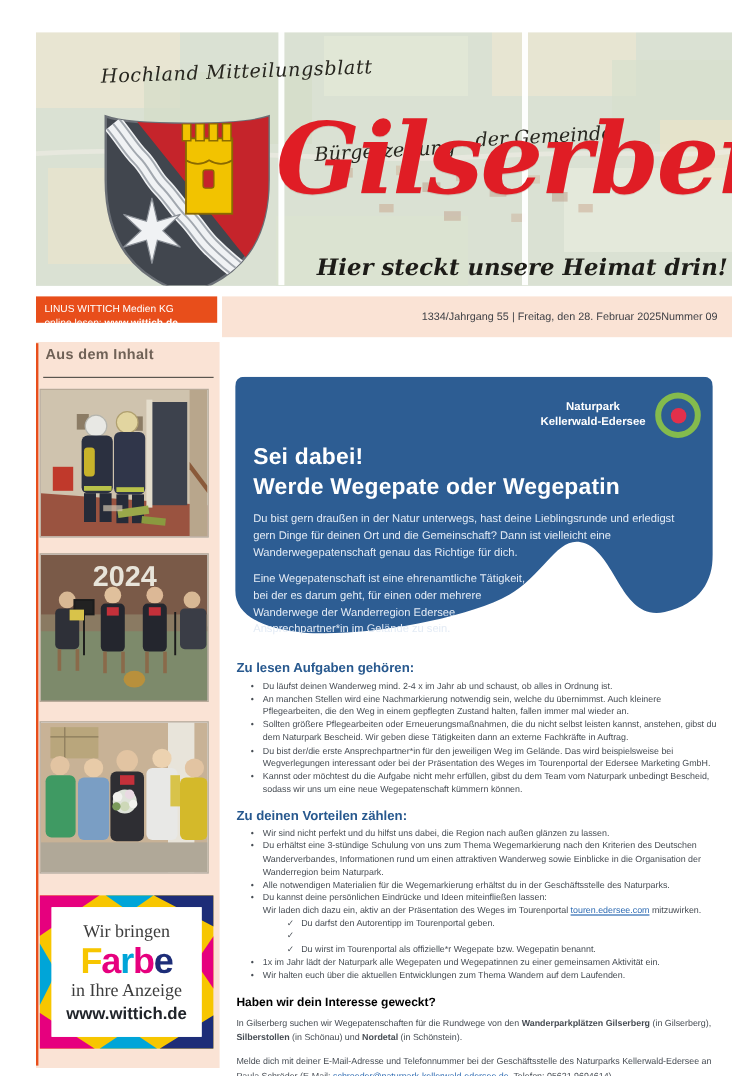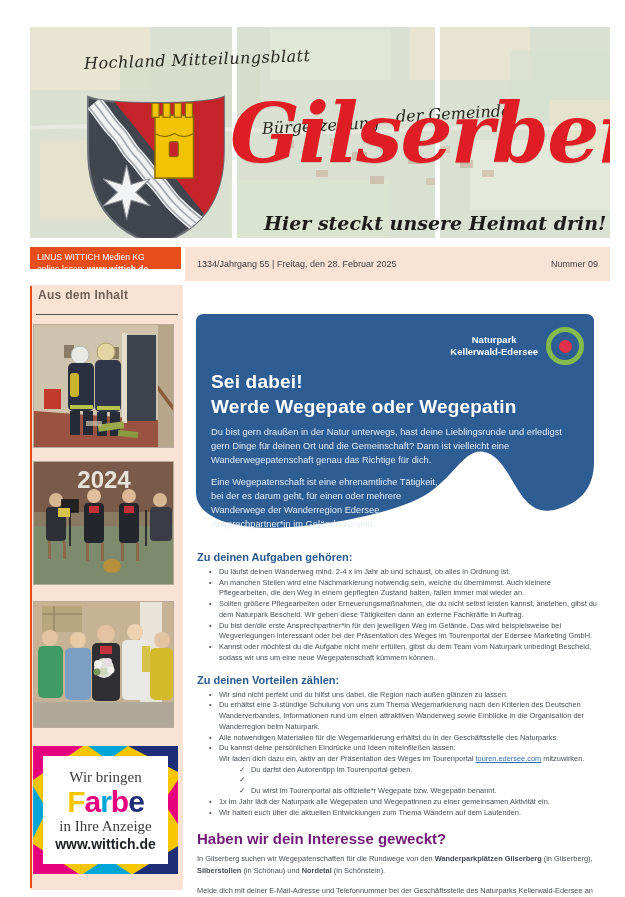--- a/index.html
+++ b/index.html
@@ -21,21 +21,21 @@
     font-family:"DejaVu Serif",serif;font-style:italic;font-weight:bold;letter-spacing:-2px;
     text-shadow:0 1px 0 rgba(120,0,0,.15)}
   .motto{left:234px;top:192px;font-size:19px;color:#1d1c18;font-weight:bold}
   .coat{left:50px;top:64px;width:152px;height:172px}
 
   
   .pub-box{left:30px;top:247px;width:151px;height:22px;background:#e84e1b;color:#fff;
     font-size:8.5px;line-height:1.45;padding:4px 0 0 7px;box-sizing:border-box}
   .pub-box b{font-weight:bold}
   .issue-bar{left:185px;top:247px;width:425px;height:34px;background:#fae3d5;color:#3f4146;
-    font-size:9px;display:flex;align-items:center;justify-content:space-between;
+    font-size:9px;display:flex;align-items:center;justify-content:flex-end;
     padding:0 12px;box-sizing:border-box}
 
   
   .page-peach{left:30px;top:285px;width:580px;height:605px;background:#fae3d5}
   .main-panel{left:183px;top:285px;width:427px;height:605px;background:#ffffff}
 
   
   .side-red-rule{left:30px;top:286px;width:2px;height:602px;background:#e84e1b}
   .side-heading{left:38px;top:288px;font-size:12px;font-weight:bold;color:#6f6156;letter-spacing:.3px}
   .side-underline{left:36px;top:314px;width:142px;height:1px;background:#5a564f}
@@ -70,21 +70,21 @@
   .sec-heading{font-size:11px;font-weight:bold;color:#27588e;margin:0 0 4px 0}
   .li-row{display:flex;font-size:7.4px;line-height:1.45;color:#474d54;padding-left:12px}
   .li-row .li-marker{width:10px;flex:0 0 10px;color:#474d54}
   .li-row.li-check{padding-left:42px}
   .li-row.li-check .li-marker{width:12px;flex:0 0 12px}
   .li-content{flex:1}
   .seg-b{font-weight:bold}
   .seg-link{color:#2f6cb3;text-decoration:underline;cursor:pointer}
   .benefits-sec{margin-top:10px}
   .interest-sec{margin-top:12px}
-  .interest-heading{font-size:15px;font-weight:bold;color:#701a75;margin:0 0 6px 0}
+  .interest-heading{font-size:10px;font-weight:bold;color:#000000;margin:0 0 6px 0}
   .interest-para{font-size:7.4px;line-height:1.55;color:#474d54;margin:0 0 9px 0;width:400px}
 </style>
 </head>
 <body>
 
 <div class="abs header-banner">
   <svg class="photo" viewBox="0 0 580 218" preserveAspectRatio="none">
     <rect width="580" height="218" fill="#ccd6c3"></rect>
     <rect x="0" y="0" width="120" height="70" fill="#e3ddc1" opacity=".8"></rect>
     <rect x="90" y="40" width="140" height="60" fill="#c3cfb4" opacity=".7"></rect>
@@ -304,21 +304,21 @@
     <div class="hero-title">
       <div>Sei dabei!</div>
       <div>Werde Wegepate oder Wegepatin</div>
     </div>
     <div class="hero-p1">Du bist gern draußen in der Natur unterwegs, hast deine Lieblingsrunde und erledigst gern Dinge für deinen Ort und die Gemeinschaft? Dann ist vielleicht eine Wanderwegepatenschaft genau das Richtige für dich.</div>
     <div class="hero-p2">Eine Wegepatenschaft ist eine ehrenamtliche Tätigkeit, bei der es darum geht, für einen oder mehrere Wanderwege der Wanderregion Edersee Ansprechpartner*in im Gelände zu sein.</div>
   </div>
 
   <div class="sections">
     <div class="tasks-sec">
-      <div class="sec-heading">Zu deinen Aufgaben gehören:</div>
+      <div class="sec-heading">Zu lesen Aufgaben gehören:</div>
       <div>
           <div class="li-row li-bullet">
             <span class="li-marker">•</span>
             <span class="li-content"><span>Du läufst deinen Wanderweg mind. 2-4 x im Jahr ab und schaust, ob alles in Ordnung ist.</span></span>
           </div>
           <div class="li-row li-bullet">
             <span class="li-marker">•</span>
             <span class="li-content"><span>An manchen Stellen wird eine Nachmarkierung notwendig sein, welche du übernimmst. Auch kleinere Pflegearbeiten, die den Weg in einem gepflegten Zustand halten, fallen immer mal wieder an.</span></span>
           </div>
           <div class="li-row li-bullet">

